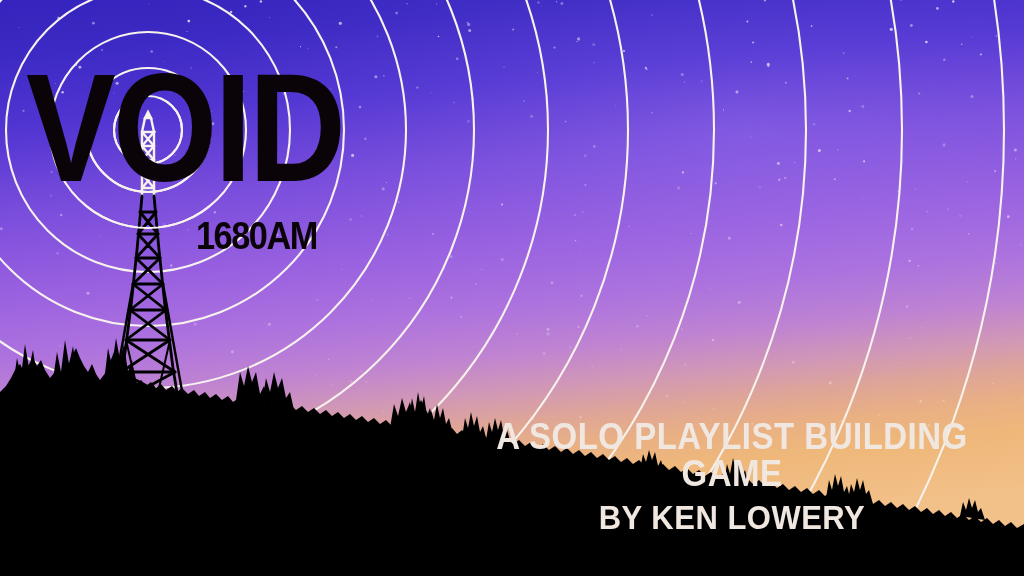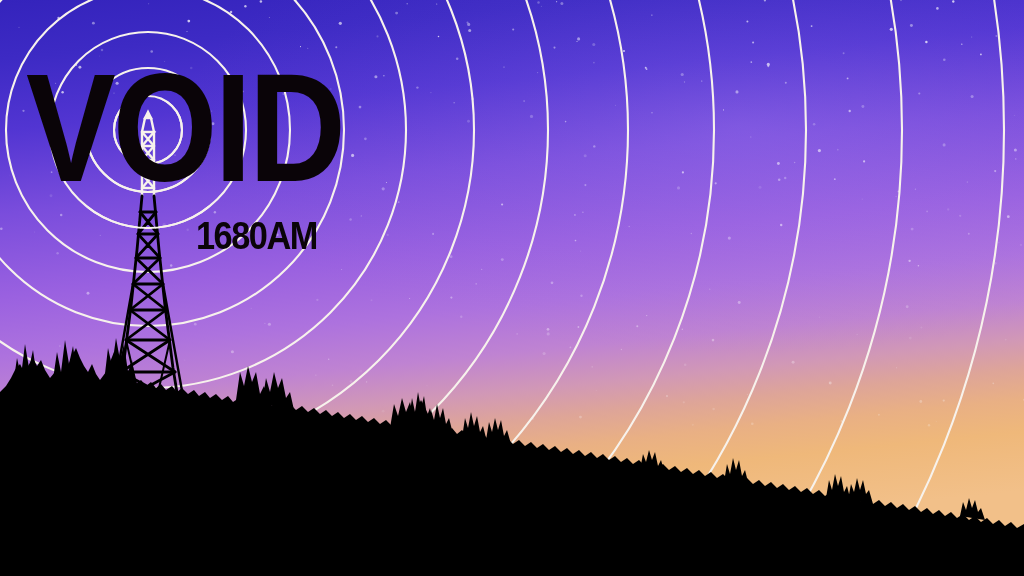--- a/index.html
+++ b/index.html
@@ -525,14 +525,18 @@
         <circle cx="148" cy="130" r="962"></circle>
         <circle cx="148" cy="130" r="1072"></circle>
       </g>
   </svg>
 
   <div id="title-block">
     <h1 id="title-word">VOID</h1>
     <p id="freq-word">1680AM</p>
   </div>
 
+  <div id="tagline-block">
+    <p id="tagline-main">A SOLO PLAYLIST BUILDING GAME</p>
+    <p id="tagline-author">BY KEN LOWERY</p>
+  </div>
 
 </div>
 
 </body></html>

